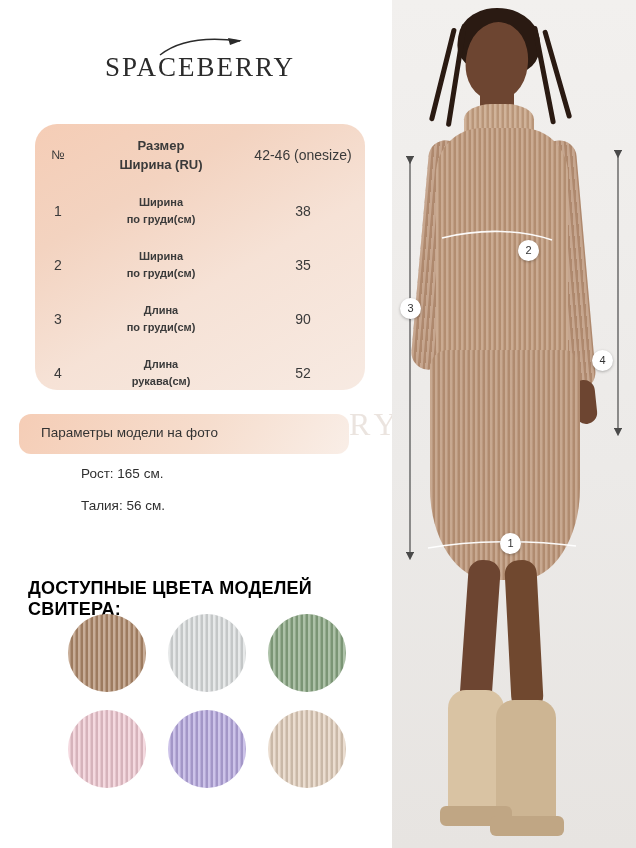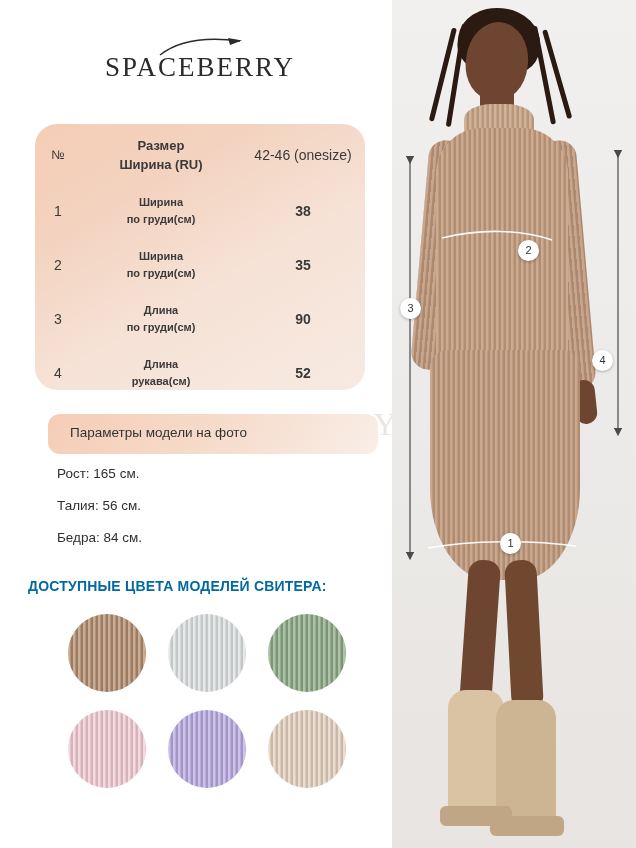--- a/index.html
+++ b/index.html
@@ -61,55 +61,56 @@
   .tbl td { padding: 0; vertical-align: middle; }
   .col-num { width: 46px; text-align: center; }
   .col-name { width: 160px; text-align: center; font-weight: bold; }
   .col-val { width: 124px; text-align: center; }
 
   #size-card .head-row td { padding-top: 12px; padding-bottom: 10px; }
   .head-name { font-size: 13px; line-height: 19px; }
   .head-val  { font-size: 14px; }
   .row-num { font-size: 14px; color: #3a3a3a; }
   .row-name { font-size: 11px; line-height: 17px; }
-  .row-val { font-size: 14px; font-weight: bold; }
+  .row-val { font-size: 14px; }
   .data-row td { padding-top: 10px; padding-bottom: 10px; }
 
   
   #model-card {
     position: absolute;
-    left: 48px; top: 414px;
+    left: 19px; top: 414px;
     width: 330px; height: 40px;
     border-radius: 12px;
     background: linear-gradient(120deg, #f5cdb6 0%, #f6ddcd 55%, #f9eee7 100%);
   }
   #model-card .mc-text {
     position: absolute;
     left: 22px; top: 11px;
     font-size: 13.5px;
     color: #333;
   }
   #model-lines {
     position: absolute;
     left: 57px; top: 466px;
     width: 320px;
   }
   #model-lines .ml {
     font-size: 13.5px;
     color: #2f2f2f;
     margin-bottom: 17px;
+    margin-left: 24px;
   }
 
   
   #colors-title {
     position: absolute;
     left: 28px; top: 578px;
-    font-size: 14px;
+    font-size: 18px;
     font-weight: bold;
-    color: #0369a1;
+    color: #000000;
     letter-spacing: 0.2px;
   }
 
   
   #swatches {
     position: absolute;
     left: 62px; top: 612px;
     width: 300px;
     display: grid;
     grid-template-columns: repeat(3, 100px);
@@ -312,21 +313,20 @@
     </div>
 
     <div id="watermark">SPACEBERRY</div>
 
     <div id="model-card">
       <div class="mc-text">Параметры модели на фото</div>
     </div>
     <div id="model-lines">
       <div class="ml">Рост: 165 см.</div>
       <div class="ml">Талия: 56 см.</div>
-      <div class="ml">Бедра: 84 см.</div>
     </div>
 
     <div id="colors-title">ДОСТУПНЫЕ ЦВЕТА МОДЕЛЕЙ СВИТЕРА:</div>
 
     <div id="swatches">
       <div class="sw-wrap">
         <div class="sw" id="sw0" style="background: rgb(176, 138, 107);">
             <div class="rib"></div>
           </div>
       </div>

